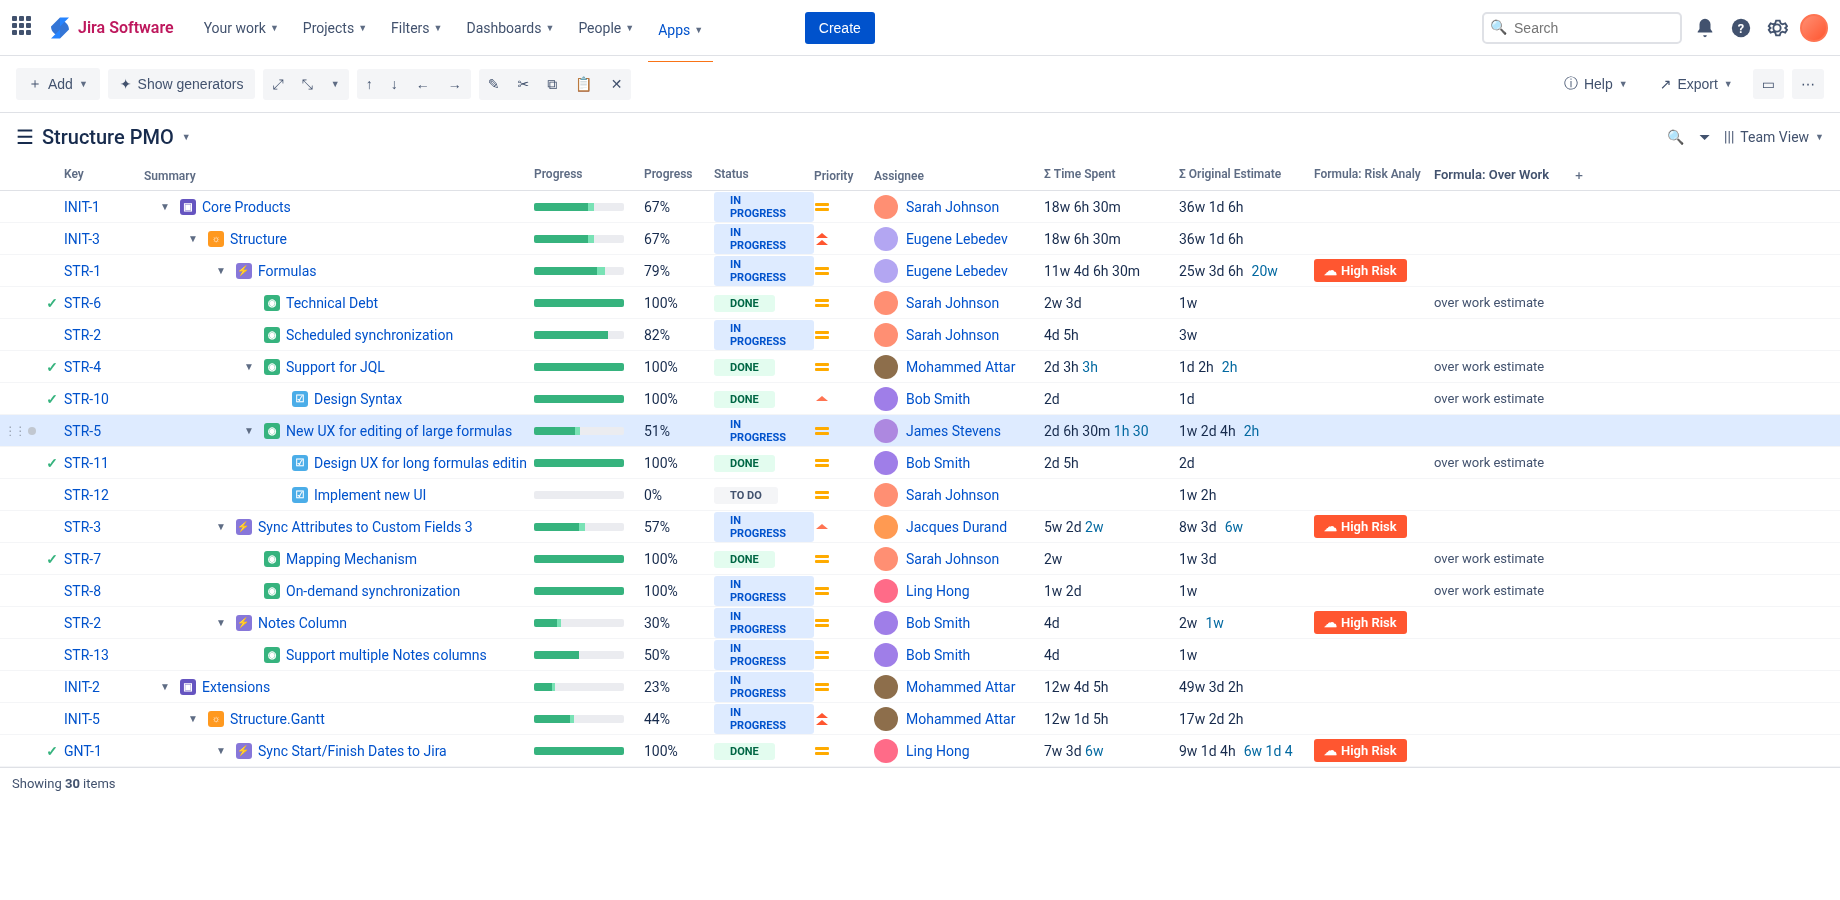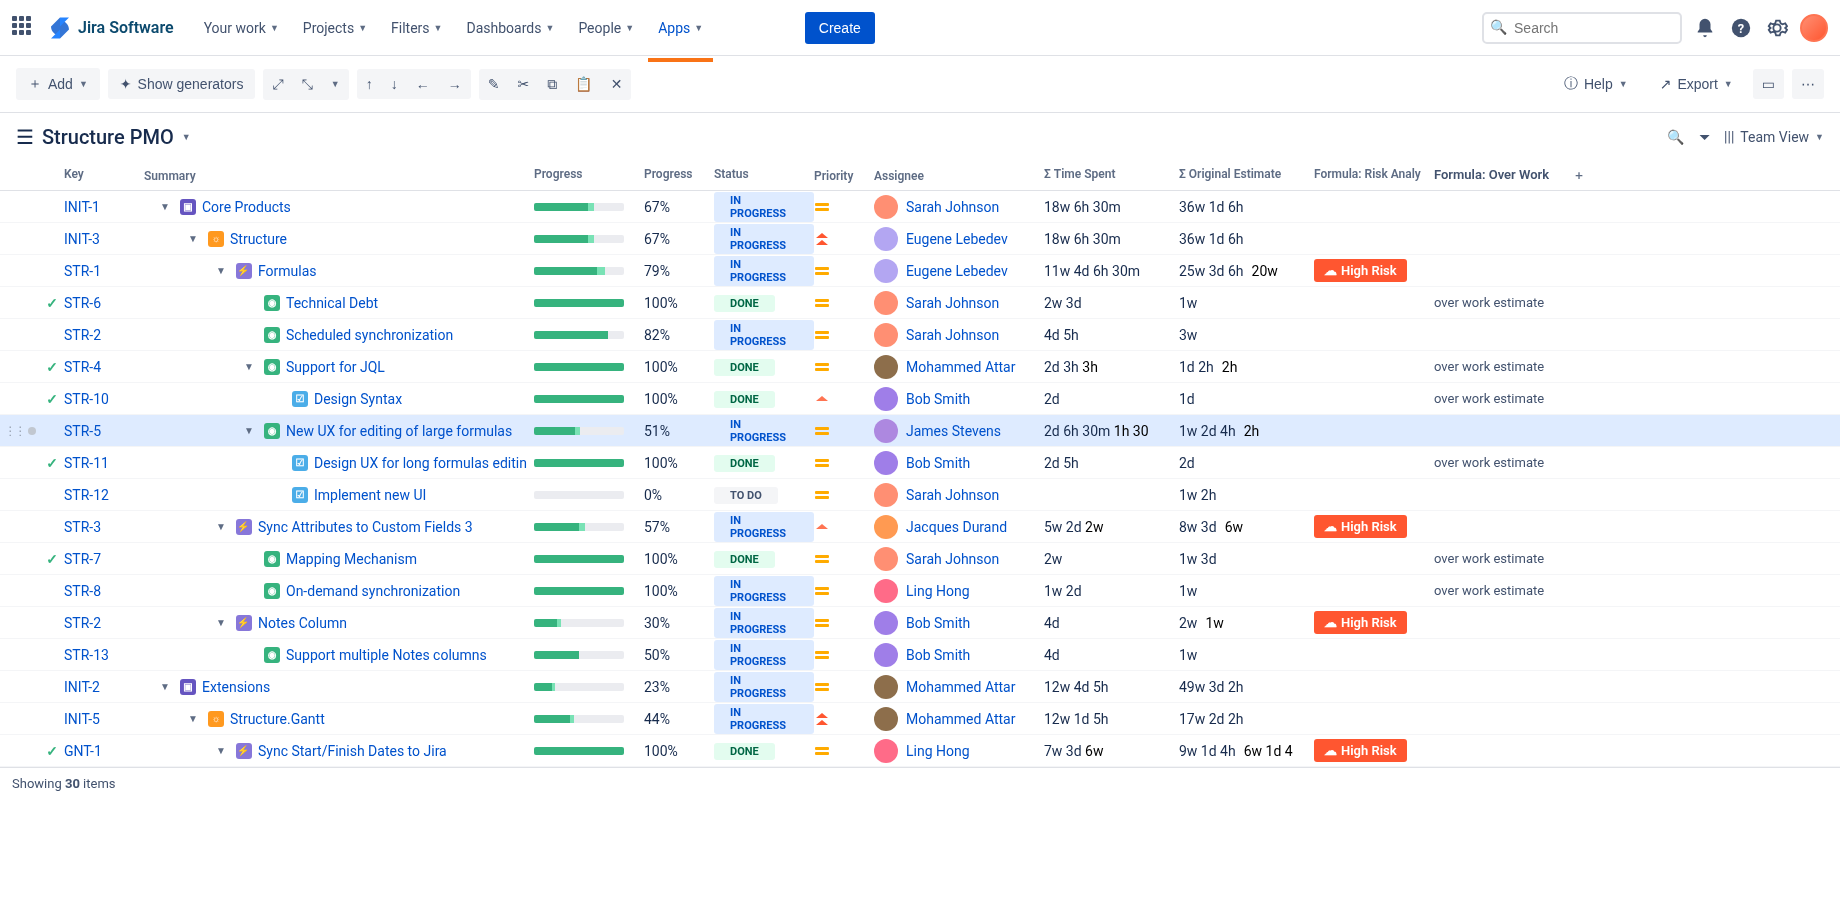--- a/index.html
+++ b/index.html
@@ -2,24 +2,24 @@
 <html><head>
 <meta charset="utf-8">
 <style>
 * { box-sizing: border-box; margin: 0; padding: 0; }
 body { font-family: -apple-system, BlinkMacSystemFont, "Segoe UI", Roboto, sans-serif; font-size: 14px; color: #172b4d; background: #fff; }
 .topnav { display: flex; align-items: center; height: 56px; padding: 0 12px; border-bottom: 1px solid #dfe1e6; gap: 4px; }
 .app-switcher { width: 24px; height: 24px; display: grid; grid-template-columns: repeat(3,5px); grid-template-rows: repeat(3,5px); gap: 2px; cursor: pointer; margin-right: 8px; }
 .app-switcher span { background: #42526e; border-radius: 1px; }
 .logo { display: flex; align-items: center; gap: 6px; margin-right: 16px; }
 .logo-icon { width: 24px; height: 24px; color: #0052cc; }
-.logo-text { font-weight: 600; font-size: 16px; color: #0c4a6e; }
+.logo-text { font-weight: 600; font-size: 16px; color: #be185d; }
 .nav-items { display: flex; gap: 4px; flex: 1; }
 .nav-item { padding: 8px 10px; color: #42526e; cursor: pointer; border-radius: 3px; display: flex; align-items: center; gap: 4px; font-size: 14px; }
-.nav-item.active { color: #0052cc; border-bottom: 4px solid #f97316; border-radius: 0; padding-bottom: 21px; margin-bottom: -18px; }
+.nav-item.active { color: #0052cc; border-bottom: 1px solid #f97316; border-radius: 0; padding-bottom: 21px; margin-bottom: -18px; }
 .create-btn { background: #0052cc; color: #fff; border: none; padding: 8px 14px; border-radius: 3px; font-weight: 500; cursor: pointer; font-size: 14px; margin-left: 8px; }
 .nav-right { display: flex; align-items: center; gap: 10px; }
 .search-box { position: relative; }
 .search-box input { padding: 6px 10px 6px 30px; border: 2px solid #dfe1e6; border-radius: 5px; width: 200px; font-size: 14px; }
 .search-box .search-ic { position: absolute; left: 8px; top: 7px; color: #5e6c84; }
 .nav-icon { width: 26px; height: 26px; color: #42526e; cursor: pointer; display: flex; align-items: center; justify-content: center; border-radius: 50%; }
 .avatar-top { width: 28px; height: 28px; border-radius: 50%; background: linear-gradient(135deg,#ff8f73,#ff5630); border: 2px solid #ff7452; }
 .toolbar { display: flex; align-items: center; padding: 12px 16px; gap: 8px; border-bottom: 1px solid #dfe1e6; }
 .tb-btn { background: #f4f5f7; border: none; padding: 7px 12px; border-radius: 3px; cursor: pointer; color: #42526e; display: flex; align-items: center; gap: 6px; font-size: 14px; }
 .tb-btn.icon-only { padding: 7px 9px; }
@@ -65,21 +65,21 @@
 .status-badge { font-size: 11px; font-weight: 700; padding: 2px 16px; border-radius: 3px; display: inline-block; }
 .st-inprogress { background: #deebff; color: #0052cc; }
 .st-done { background: #e3fcef; color: #006644; }
 .st-todo { background: #f4f5f7; color: #42526e; }
 .prio { width: 16px; height: 10px; display: flex; flex-direction: column; gap: 2px; align-items:center; justify-content:center;}
 .prio.medium span { width: 14px; height: 3px; background: #ffab00; border-radius:1px; }
 .prio.highest span { width: 12px; height: 5px; border-left: 6px solid transparent; border-right: 6px solid transparent; border-bottom: 5px solid #ff5630; background:none;}
 .prio.high span { width: 12px; height: 5px; border-left: 6px solid transparent; border-right: 6px solid transparent; border-bottom: 5px solid #ff7452; background:none;}
 .avatar { width: 24px; height: 24px; border-radius: 50%; flex-shrink: 0; }
 .risk-badge { background: #ff5630; color: #fff; font-size: 13px; font-weight: 600; padding: 4px 10px; border-radius: 3px; display: inline-flex; align-items:center; gap:4px;}
-.faded { color: #000000; text-align: center; }
+.faded { color: #0369a1; text-align: center; }
 .done-check { color: #36b37e; font-weight: bold; }
 .footer { padding: 8px 12px; font-size: 13px; color: #42526e; border-top: 1px solid #dfe1e6; }
 .chev { font-size: 9px; color: #5e6c84; }
 .drag-handle { color: #97a0af; font-size: 12px; letter-spacing: -2px; }
 .dot-handle { width:8px; height:8px; border-radius:50%; background:#c1c7d0; }
 svg { display: block; }
 .col-addcol { width: 30px; display:flex; align-items:center; justify-content:center; color:#5e6c84;}
 </style>
 </head>
 <body>

